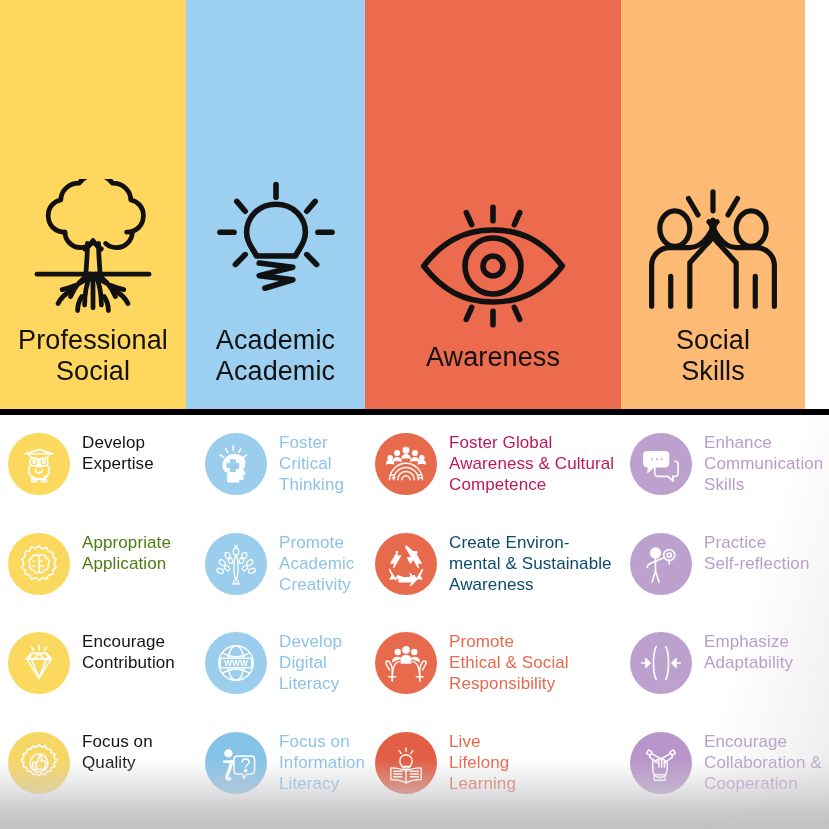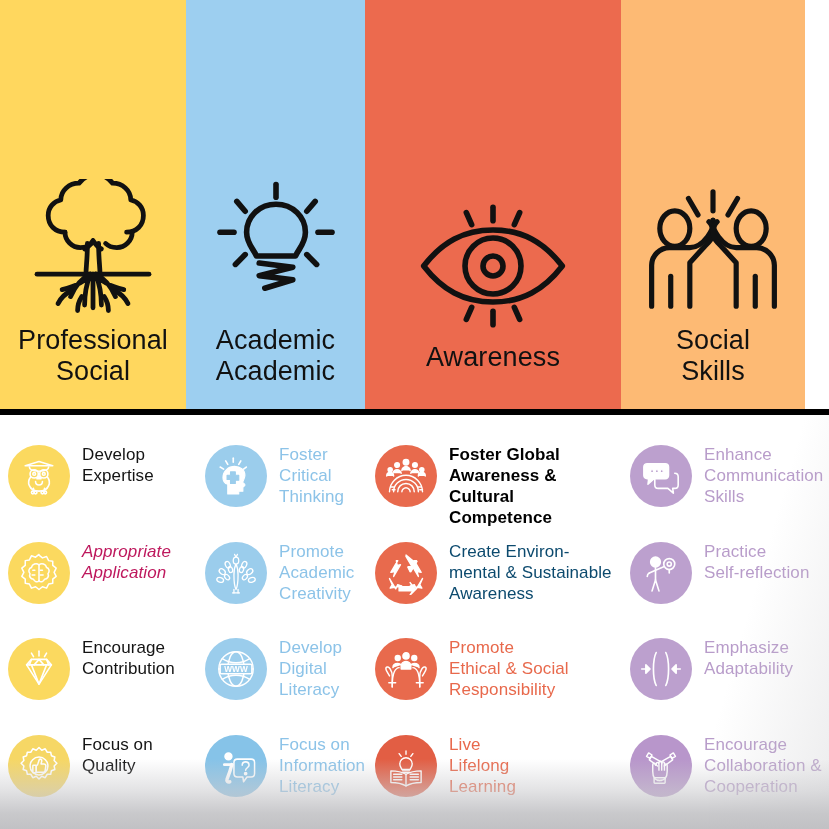--- a/index.html
+++ b/index.html
@@ -18,21 +18,21 @@
   .hicon{width:140px;height:140px;display:flex;align-items:center;justify-content:center;
          margin-bottom:6px;}
   .hicon svg{width:100%;height:100%;display:block;}
   .htitle{font-size:27px;line-height:31px;color:#111;text-align:center;
           padding:0 6px 22px 6px;font-weight:400;letter-spacing:.1px;}
   #divider{position:absolute;left:0;top:409px;width:829px;height:6px;background:#000;}
 
   
   #grid{position:absolute;left:0;top:415px;width:829px;height:414px;display:flex;}
   .gcol{height:414px;box-sizing:border-box;display:flex;flex-direction:column;
-        justify-content:space-between;padding-top:28px;}
+        justify-content:space-between;padding-top:16px;}
   .item{display:flex;align-items:flex-start;height:100px;box-sizing:border-box;}
   .bubble{flex:0 0 auto;width:62px;height:62px;border-radius:50%;
           display:flex;align-items:center;justify-content:center;margin-top:2px;}
   .bubble svg{width:44px;height:44px;display:block;}
   .ilabel{font-size:17px;line-height:21px;padding-left:12px;padding-top:1px;
           letter-spacing:.1px;}
 
   
   .c1{padding-left:8px;}
   .c2{padding-left:10px;}
@@ -164,21 +164,21 @@
       <div class="item">
         <div class="bubble" style="background:#FBD95F;">
           <svg viewBox="0 0 64 64" fill="none" stroke="#fff" stroke-width="2.2" stroke-linecap="round" stroke-linejoin="round">
             <path d="M32 6l5 4 6-2 3 6 6 1v6l5 4-3 6 3 6-5 4v6l-6 1-3 6-6-2-5 4-5-4-6 2-3-6-6-1v-6l-5-4 3-6-3-6 5-4V14l6-1 3-6 6 2 5-4z"></path>
             <path d="M32 20c-4-3-10-1-11 4-4 1-5 6-2 9-2 4 1 8 5 8 1 4 6 5 8 2"></path>
             <path d="M32 20c4-3 10-1 11 4 4 1 5 6 2 9 2 4-1 8-5 8-1 4-6 5-8 2"></path>
             <line x1="32" y1="20" x2="32" y2="43"></line>
             <path d="M26 28h-3m3 7h-4m12-7h3m-3 7h4"></path>
           </svg>
         </div>
-        <div class="ilabel" style="color:#be185d;font-style:italic;">Appropriate<br>Application</div>
+        <div class="ilabel" style="color:#4d7c0f;">Appropriate<br>Application</div>
       </div>
 
       <div class="item">
         <div class="bubble" style="background:#FBD95F;">
           <svg viewBox="0 0 64 64" fill="none" stroke="#fff" stroke-width="2.3" stroke-linecap="round" stroke-linejoin="round">
             <path d="M14 26h36L32 54 14 26z"></path>
             <path d="M14 26l7-8h22l7 8"></path>
             <path d="M21 18l-3 8m25-8l3 8"></path>
             <path d="M21 26l11 28 11-28"></path>
             <path d="M25 26l7-8 7 8"></path>
@@ -290,21 +290,21 @@
             <path d="M39 28c0-3 3-5 6-5s6 2 6 5" fill="#fff"></path>
             <path d="M4 32c0-3 2-5 5-5s5 2 5 5" fill="#fff"></path>
             <path d="M50 32c0-3 2-5 5-5s5 2 5 5" fill="#fff"></path>
             <path d="M8 55c0-13 11-24 24-24s24 11 24 24"></path>
             <path d="M14 55c0-10 8-18 18-18s18 8 18 18"></path>
             <path d="M20 55c0-7 5-12 12-12s12 5 12 12"></path>
             <path d="M26 55c0-3 3-6 6-6s6 3 6 6"></path>
             <path d="M10 48h4m-2 4h4M50 48h4m-2 4h4"></path>
           </svg>
         </div>
-        <div class="ilabel" style="color:#000000;font-weight:bold;">Foster Global<br>Awareness &amp; Cultural<br>Competence</div>
+        <div class="ilabel" style="color:#be185d;">Foster Global<br>Awareness &amp; Cultural<br>Competence</div>
       </div>
 
       <div class="item">
         <div class="bubble" style="background:#E86A4D;">
           <svg viewBox="0 0 64 64" fill="none" stroke="#fff" stroke-width="2.1" stroke-linejoin="round">
             <path d="M32 8l9 15-6 1 3 6 9-16-5 1-10-7z" fill="#fff"></path>
             <path d="M32 6l10 17h-7l4 7 9-15-5 0L32 6z" fill="#fff" stroke="#fff"></path>
             <path d="M56 40l-9 15-3-6-6 2 17 3-3-5 4-9z" fill="#fff" stroke="#fff"></path>
             <path d="M8 40l4 9-3 5 17-3-6-2-3 6-9-15z" fill="#fff" stroke="#fff"></path>
             <path d="M20 14l-10 17 6-1-2 7 10-17-5 1-1-7z" fill="#fff" stroke="#fff"></path>

